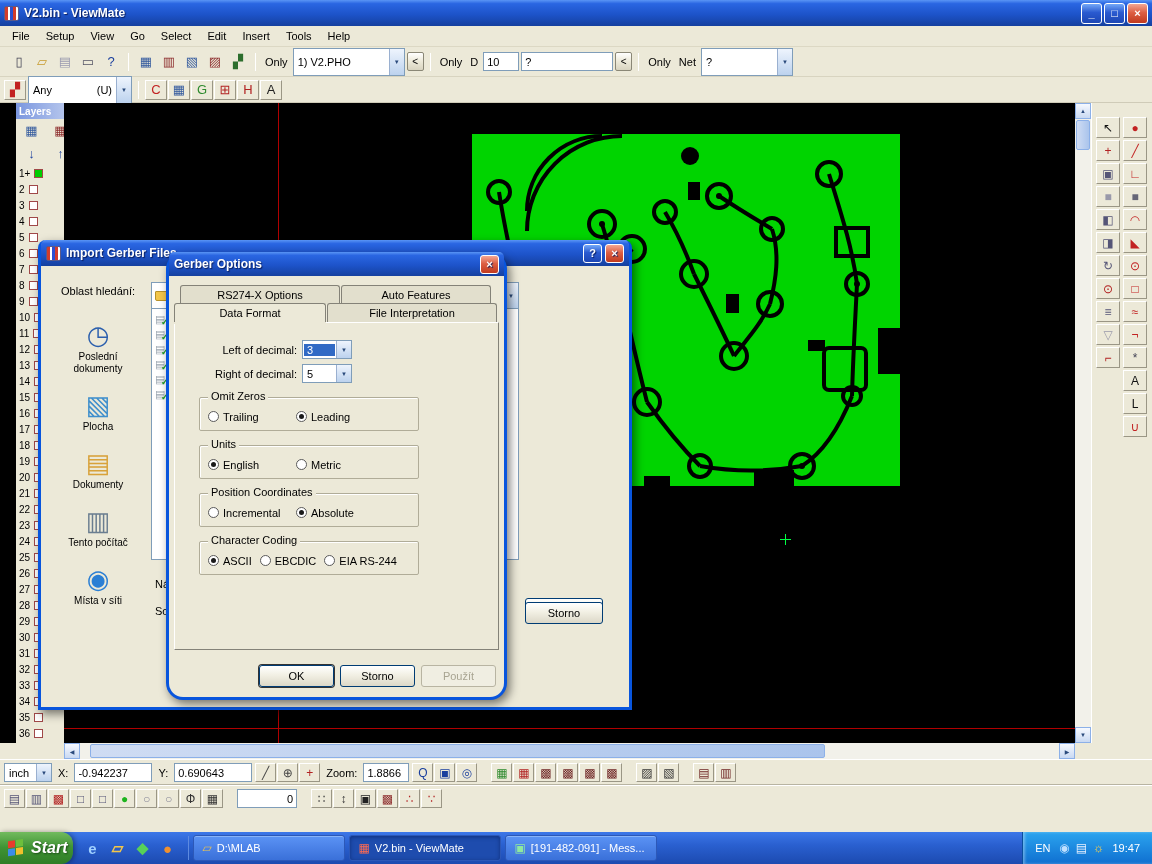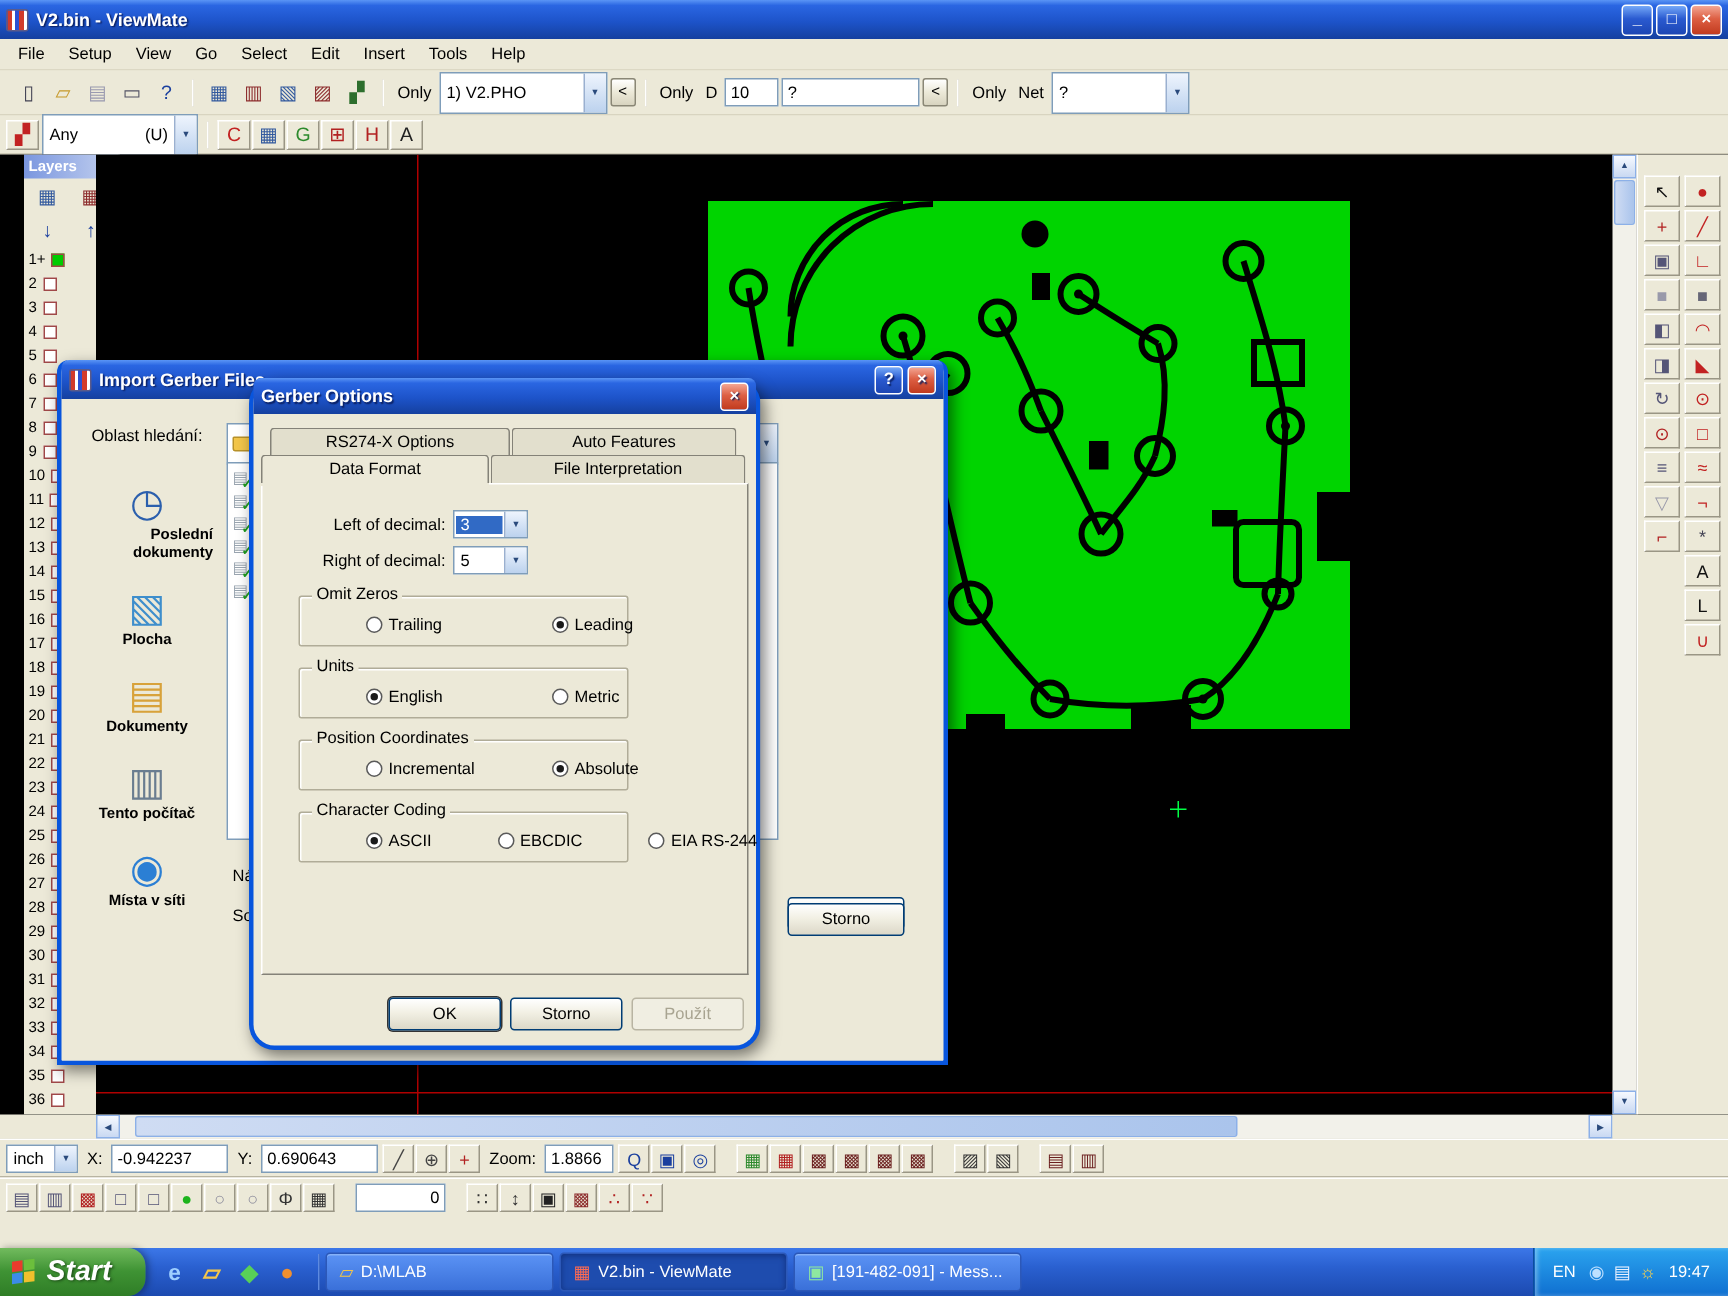--- a/index.html
+++ b/index.html
@@ -65,21 +65,21 @@
 .hs-track{flex:1;display:flex;align-items:stretch;}
 .hs-thumb{margin:1px 0 1px 10px;width:735px;}
 .hs-right{flex:1;background:#ece9d8;}
 .sb{height:26px;background:#ece9d8;border-top:1px solid #fff;box-shadow:0 -1px 0 #b8b4a2;display:flex;align-items:center;padding:0 4px;gap:3px;}
 .sb .tbtn{border:1px solid;border-color:#fff #9a9685 #9a9685 #fff;background:#ece9d8;width:21px;height:19px;font-size:12px;}
 .sp8{width:8px;flex:none;}
 .gap{height:21px;background:#ece9d8;}
 
 
 .taskbar{position:absolute;left:0;bottom:0;width:100%;height:32px;background:linear-gradient(#3c77e8,#2a60d0 40%,#1c4ab0);display:flex;align-items:stretch;color:#fff;}
-.start{display:flex;align-items:center;gap:6px;padding:0 23px 0 8px;background:linear-gradient(#72bb5e,#3f9334 48%,#2f7d26);border-radius:0 12px 12px 0;font-weight:bold;font-style:italic;font-size:19px;text-shadow:1px 1px 2px #1c4a16;box-shadow:2px 0 5px rgba(0,0,0,.35);}
+.start{display:flex;align-items:center;gap:6px;padding:0 6px 0 8px;background:linear-gradient(#72bb5e,#3f9334 48%,#2f7d26);border-radius:0 12px 12px 0;font-weight:bold;font-style:italic;font-size:16px;text-shadow:1px 1px 2px #1c4a16;box-shadow:2px 0 5px rgba(0,0,0,.35);}
 .flag{width:17px;height:17px;display:grid;grid-template-columns:7px 7px;grid-template-rows:7px 7px;gap:1px;transform:skewY(-8deg);}
 .flag i{display:block;}
 .flag i:nth-child(1){background:#e83c2c}.flag i:nth-child(2){background:#6cbf3c}.flag i:nth-child(3){background:#3c8ce8}.flag i:nth-child(4){background:#f0c02c}
 .ql{display:flex;align-items:center;gap:7px;padding:0 10px;}
 .ql .tbtn{border:none;background:transparent;font-size:15px;font-weight:bold;width:18px;}
 .tdiv{width:1px;background:#1a3f94;border-right:1px solid #5d8ae0;margin:4px 2px;}
 .tasks{display:flex;align-items:stretch;}
 .taskbtn{display:flex;align-items:center;gap:5px;margin:3px 2px;padding:0 8px;width:152px;border-radius:3px;background:linear-gradient(#5b93f5,#3a70d9);border:1px solid #2c58b8;font-size:11px;box-shadow:inset 0 1px 0 #86b2f8;white-space:nowrap;overflow:hidden;}
 .taskbtn.active{background:#1e4cae;box-shadow:inset 0 1px 4px #10307c;}
 .task-ic{font-size:12px;flex:none;}
@@ -96,21 +96,21 @@
 .dbtn.close{background:linear-gradient(#f3a693,#dd5f43 45%,#c13a1e);}
 .import-dialog{left:38px;top:240px;width:594px;height:470px;z-index:10;}
 .import-dialog .dlg-title{height:26px;}
 .id-body{position:absolute;left:0;right:0;top:26px;bottom:0;}
 .look-lb{position:absolute;left:20px;top:19px;}
 .look-combo{position:absolute;left:110px;top:16px;width:368px;}
 .fold-ic{width:14px;height:10px;background:#f3c64a;border:1px solid #b8922a;border-radius:1px 3px 2px 2px;margin-left:3px;flex:none;}
 .places{position:absolute;left:10px;top:44px;width:94px;bottom:14px;display:flex;flex-direction:column;align-items:center;padding-top:4px;}
 .place{width:88px;display:flex;flex-direction:column;align-items:center;padding:7px 0 9px;}
 .place-ic{font-size:26px;line-height:28px;}
-.place-lb{font-size:10px;text-align:right;line-height:12px;margin-top:2px;font-weight:bold;}
+.place-lb{font-size:10px;text-align:center;line-height:12px;margin-top:2px;}
 .filelist{position:absolute;left:110px;top:42px;width:368px;height:252px;background:#fff;border:1px solid #7f9db9;padding:4px 3px;display:flex;flex-direction:column;gap:3px;}
 .file-ic{position:relative;font-size:11px;width:14px;line-height:12px;}
 .file-ic .chk{position:absolute;left:6px;top:3px;color:#1f9e1f;font-size:9px;font-style:normal;font-weight:bold;}
 .fn-lb{position:absolute;left:114px;top:312px;}
 .ft-lb{position:absolute;left:114px;top:339px;}
 .fn-combo{position:absolute;left:210px;top:308px;width:255px;}
 .ft-combo{position:absolute;left:210px;top:335px;width:255px;}
 .xpbtn{height:22px;border:1px solid #003c74;border-radius:3px;background:linear-gradient(#fff,#f2f0e4 45%,#dcd8c8);font-size:11px;display:flex;align-items:center;justify-content:center;font-family:"Liberation Sans",sans-serif;}
 .xpbtn.default{box-shadow:0 0 0 1px #333;}
 .xpbtn.disabled{color:#a8a491;border-color:#b8b4a2;box-shadow:none;background:#f0eee2;}
@@ -126,21 +126,21 @@
 .tab.active{background:#ece9d8;z-index:5;position:relative;box-shadow:0 2px 0 #ece9d8;}
 .tabpanel{position:absolute;left:5px;right:5px;top:46px;height:328px;border:1px solid;border-color:#fff #848278 #848278 #fff;background:#ece9d8;padding-top:17px;}
 .dec-row{display:flex;align-items:center;margin-bottom:5px;}
 .dec-row .dlab{width:122px;text-align:right;margin-right:5px;}
 .combo.small{width:50px;height:19px;}
 .cv.sel{background:#316ac5;color:#fff;margin:1px;padding:0 3px;}
 .grp{position:relative;border:1px solid #b0ac98;border-radius:2px;width:220px;height:34px;margin:14px 0 0 24px;box-shadow:1px 1px 0 #fff inset;}
 .grp-cap{position:absolute;top:-8px;left:8px;background:#ece9d8;padding:0 3px;}
 .grp-row{display:flex;align-items:center;height:100%;padding:5px 8px 0;gap:8px;}
 .grp-row.two .radio-opt:first-child{min-width:80px;}
-.radio-opt{display:flex;align-items:center;white-space:nowrap;margin-left:36px;}
+.radio-opt{display:flex;align-items:center;white-space:nowrap;}
 .radio{width:11px;height:11px;border:1px solid #5a5a5a;border-radius:50%;background:#fff;display:inline-block;position:relative;margin-right:4px;flex:none;}
 .radio.on::after{content:"";position:absolute;left:2px;top:2px;width:5px;height:5px;background:#1a1a1a;border-radius:50%;}
 .dlg-btns{position:absolute;right:8px;bottom:10px;display:flex;gap:6px;}
 .dlg-btns .xpbtn{width:75px;}
 </style>
 </head>
 <body>
 
 <div class="screen">
 

